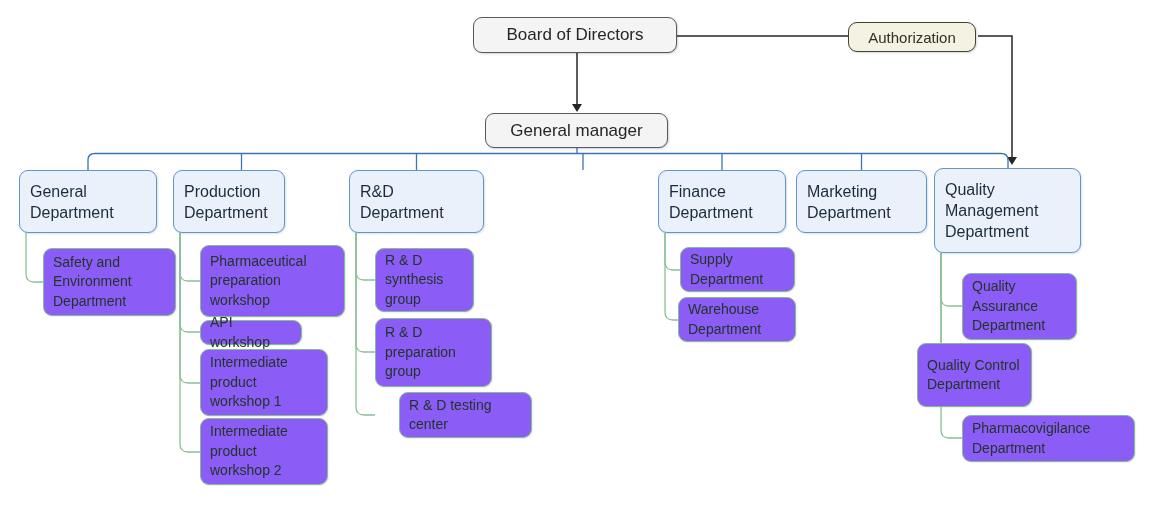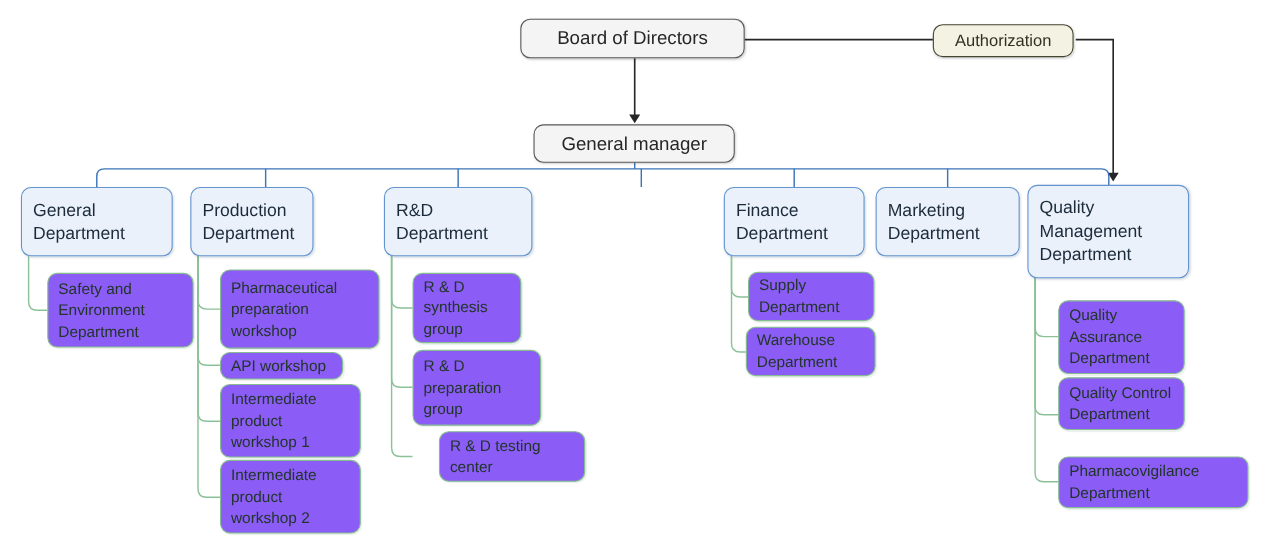--- a/index.html
+++ b/index.html
@@ -112,21 +112,21 @@
     <span>Quality Management Department</span>
   </div>
 
   <div class="node sub" style="left:43px;top:248px;width:133px;height:68px;">
     <span>Safety and Environment Department</span>
   </div>
 
   <div class="node sub" style="left:200px;top:245px;width:145px;height:72px;">
     <span>Pharmaceutical preparation workshop</span>
   </div>
-  <div class="node sub" style="left:200px;top:320px;width:112px;height:25px;">
+  <div class="node sub" style="left:200px;top:320px;width:102px;height:25px;">
     <span>API workshop</span>
   </div>
   <div class="node sub" style="left:200px;top:349px;width:128px;height:67px;">
     <span>Intermediate product workshop 1</span>
   </div>
   <div class="node sub" style="left:200px;top:418px;width:128px;height:67px;">
     <span>Intermediate product workshop 2</span>
   </div>
 
   <div class="node sub" style="left:375px;top:248px;width:99px;height:64px;">
@@ -142,20 +142,20 @@
   <div class="node sub" style="left:680px;top:247px;width:115px;height:45px;justify-content:center;">
     <span>Supply Department</span>
   </div>
   <div class="node sub" style="left:678px;top:297px;width:118px;height:45px;">
     <span>Warehouse Department</span>
   </div>
 
   <div class="node sub" style="left:962px;top:273px;width:115px;height:67px;">
     <span>Quality Assurance Department</span>
   </div>
-  <div class="node sub" style="left:962px;top:343px;width:115px;height:48px;">
+  <div class="node sub" style="left:917px;top:343px;width:115px;height:64px;">
     <span>Quality Control Department</span>
   </div>
   <div class="node sub" style="left:962px;top:415px;width:173px;height:47px;">
     <span>Pharmacovigilance Department</span>
   </div>
 
 </div>
 
 </body></html>

